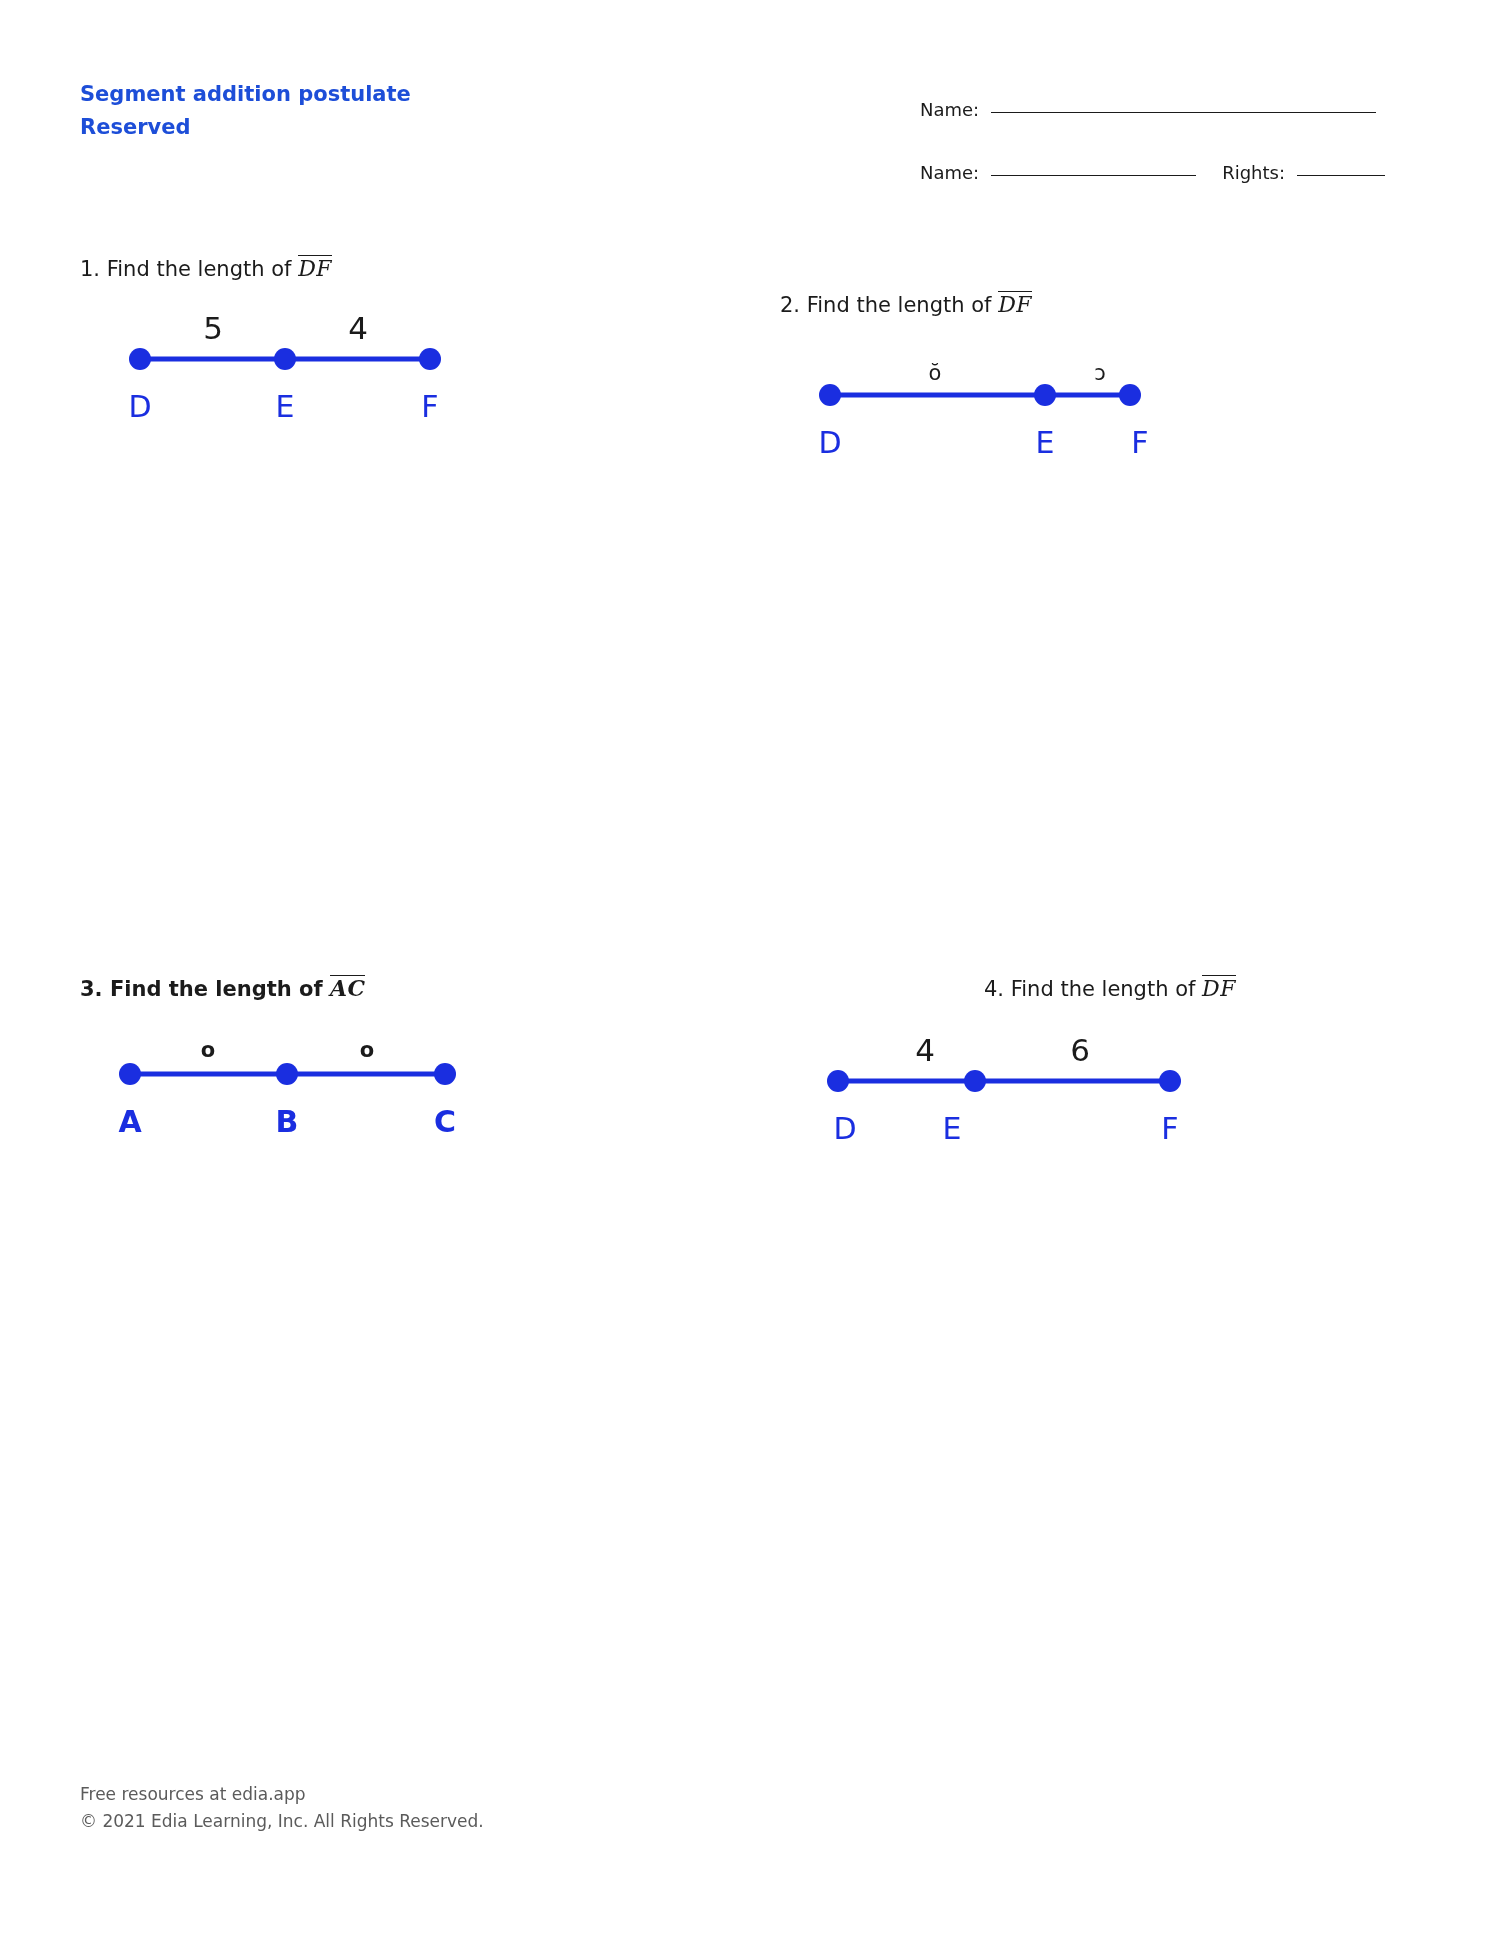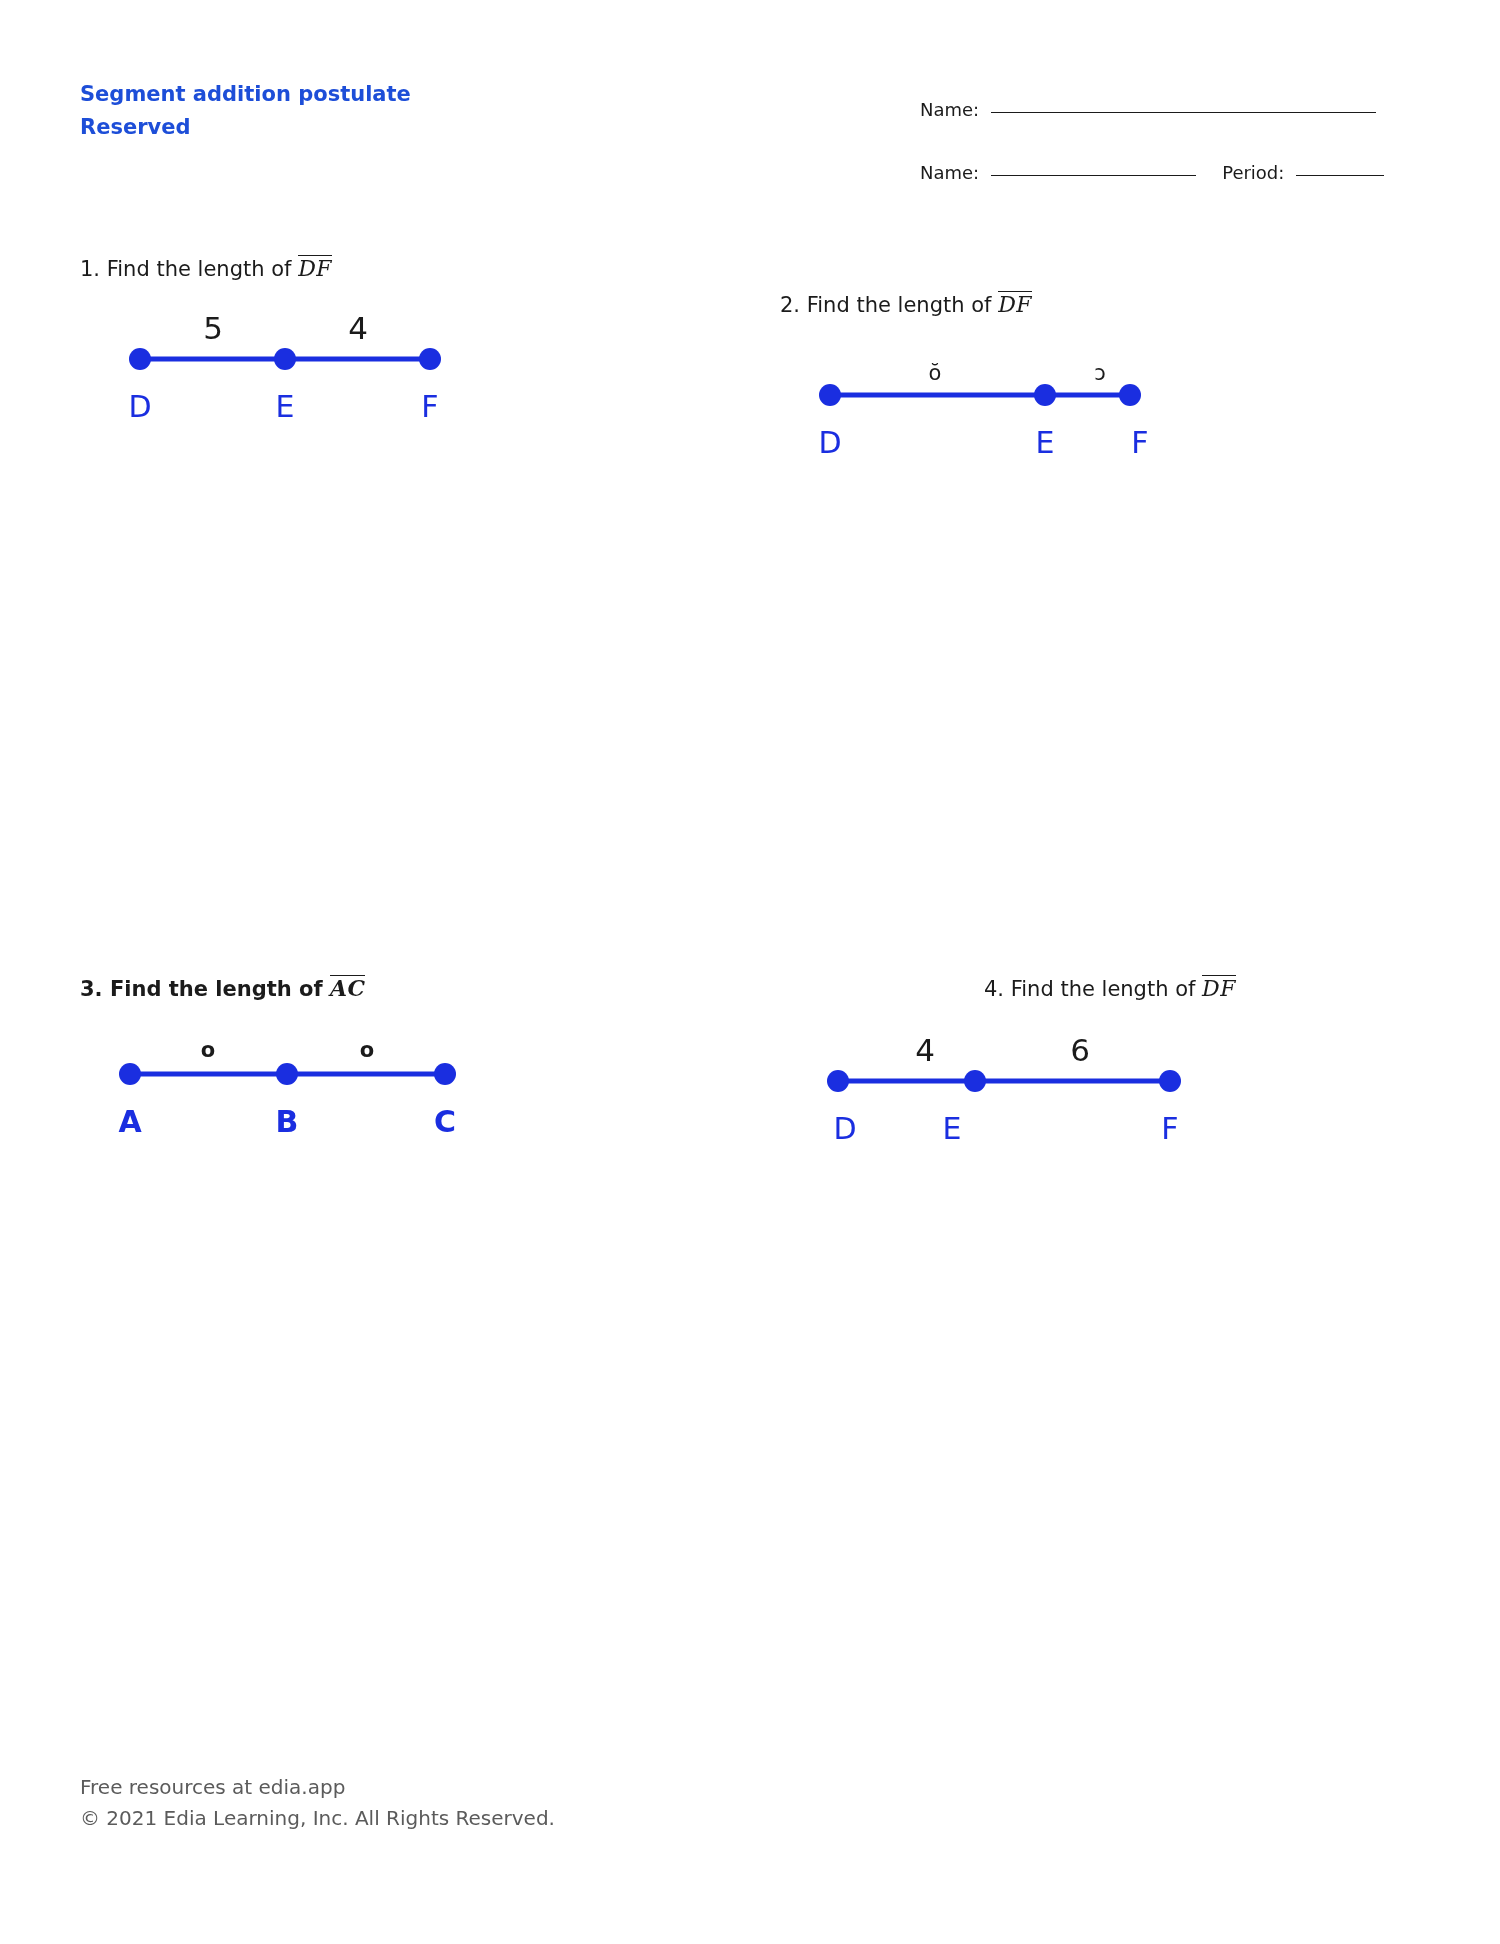--- a/index.html
+++ b/index.html
@@ -129,21 +129,21 @@
     font-family: "DejaVu Sans", sans-serif;
     font-size: 21px;
     fill: #1b1b1b;
   }
 
   
   .footer {
     position: absolute;
     left: 80px;
     bottom: 110px;
-    font-size: 20px;
+    font-size: 17px;
     color: #5b5b5b;
     line-height: 1.55;
   }
 </style>
 </head>
 <body>
 
 <div class="page">
 
   <div class="header">
@@ -153,21 +153,21 @@
     </div>
 
     <div class="meta-block">
       <div class="meta-row">
         <span class="meta-label">Name:</span>
         <span class="rule name"></span>
       </div>
       <div class="meta-row">
         <span class="meta-label">Name:</span>
         <span class="rule date"></span>
-        <span class="meta-label period">Period:</span>
+        <span class="meta-label period">Rights:</span>
         <span class="rule period"></span>
       </div>
     </div>
   </div>
 
   <div class="problems">
 
     <div class="prob p1">
       <div class="prompt">
         <span>1.</span>

